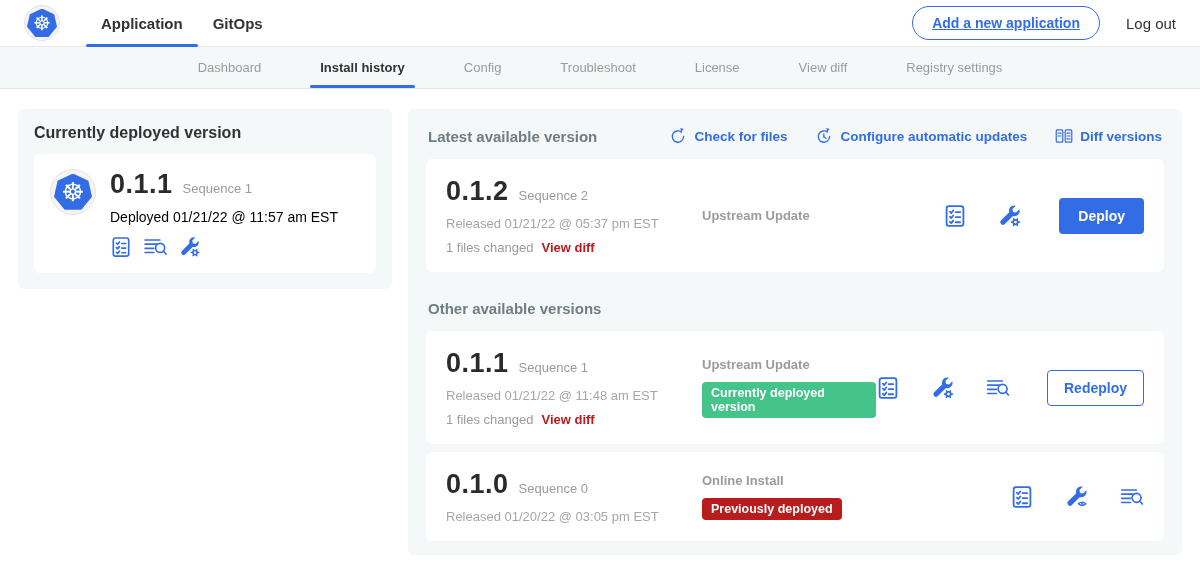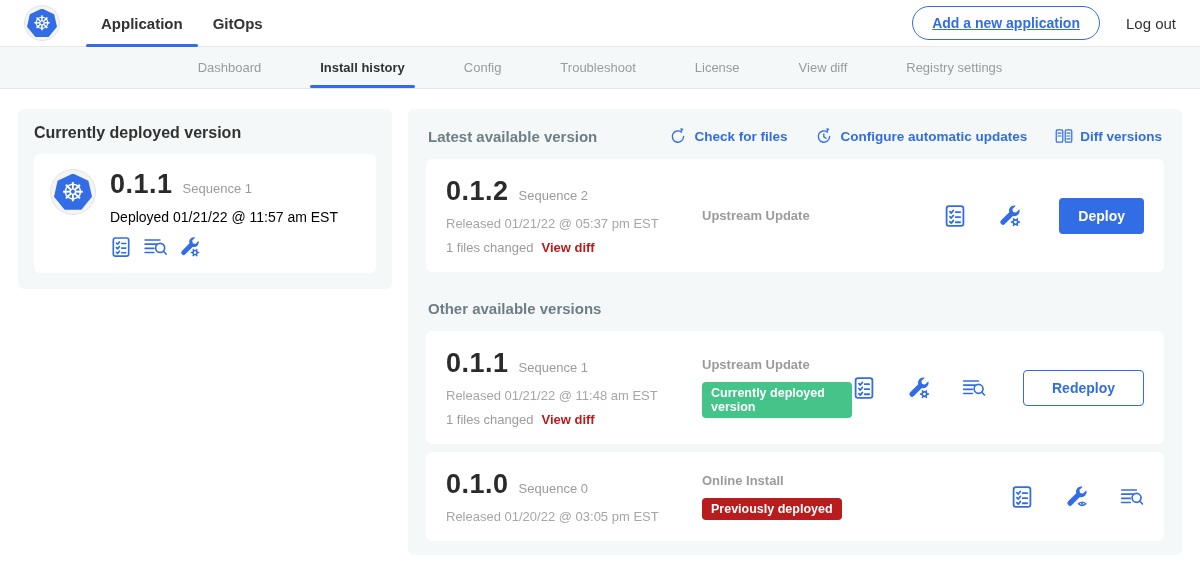--- a/index.html
+++ b/index.html
@@ -71,21 +71,21 @@
   .vc-source { font-size: 13px; font-weight: 700; color: #9b9b9b; }
   .badge { display: inline-block; margin-top: 10px; padding: 4px 9px; border-radius: 4px;
     color: #fff; font-size: 12.5px; font-weight: 700; }
   .badge-green { background: #44c489; }
   .badge-gray  { background: #b91c1c; }
   .vc-right { display: flex; align-items: center; gap: 31px; }
   .btn-deploy { background: #326de6; color: #fff; border: none; border-radius: 4px;
     padding: 10px 19px; font-size: 14px; font-weight: 700; font-family: inherit;
     cursor: pointer; margin-left: 6px; }
   .btn-redeploy { background: #fff; color: #326de6; border: 1px solid #326de6;
-    border-radius: 4px; padding: 9px 28px; font-size: 14px; font-weight: 700;
+    border-radius: 4px; padding: 9px 16px; font-size: 14px; font-weight: 700;
     font-family: inherit; cursor: pointer; margin-left: 6px; }
 
   
   .ic { width: 22px; height: 22px; fill: none; stroke: #326de6; stroke-width: 1.5;
     stroke-linecap: round; stroke-linejoin: round; display: block; }
   .ic-sm { width: 18px; height: 18px; }
   .ic-lg { width: 24px; height: 24px; }
   .fillb { fill: #326de6; stroke: none; }
   .whitefill { fill: #fff; }
   .icon-btn { cursor: pointer; display: flex; }

